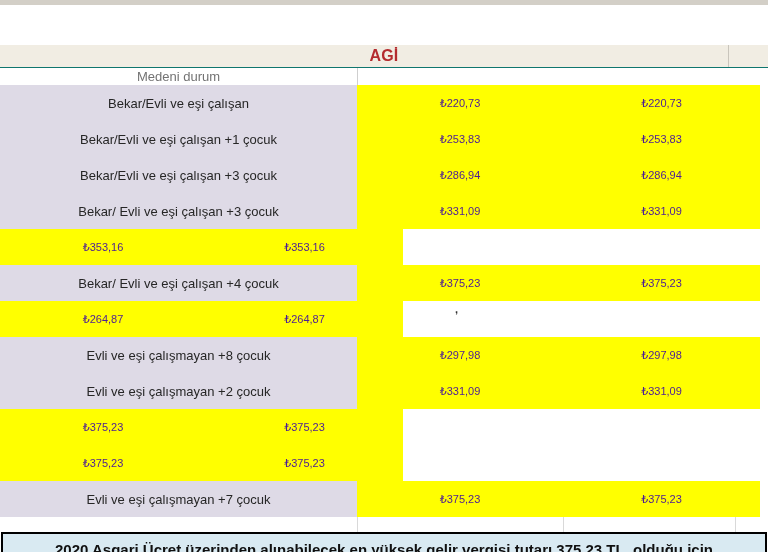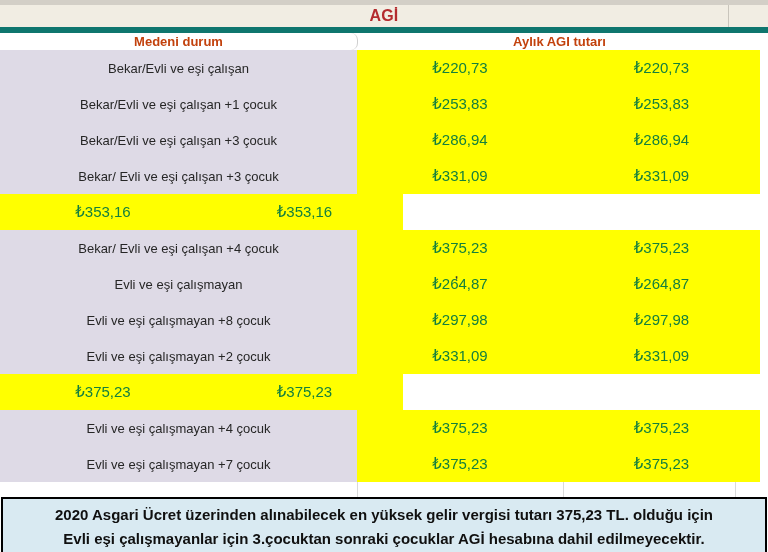--- a/index.html
+++ b/index.html
@@ -7,48 +7,49 @@
     width: 768px; height: 552px;
     background: #ffffff;
     font-family: "Liberation Sans", "DejaVu Sans", sans-serif;
     color: #1f1f1f;
     overflow: hidden;
     position: relative;
   }
   .top-strip { height: 5px; background: #d3cfc7; }
   .title-row {
     height: 22px; background: #f1ede3;
-    border-bottom: 6px solid #0f766e;
+    border-bottom: 1px solid #0f766e;
     display: flex; align-items: center; justify-content: center;
     position: relative;
+    margin-top: 40px;
   }
   .title-row .title-text {
     color: #b42b2e; font-weight: bold; font-size: 16px; letter-spacing: 0.2px;
   }
   .title-vline {
     position: absolute; top: 0; bottom: 0; left: 728px; width: 1px; background: #c9c5bc;
   }
   .header-row { height: 17px; display: flex; background: #ffffff; }
   .header-cell {
     display: flex; align-items: center; justify-content: center;
-    font-weight: bold; font-size: 13px; color: #c2410c; border-radius: 7px;
+    font-weight: normal; font-size: 13px; color: #737373;
   }
   .header-cell.left { width: 357px; border-right: 1px solid #cfcfcf; }
   .header-cell.right { width: 403px; }
   .data-area { position: relative; height: 432px; }
   .data-row { display: flex; height: 36px; }
   .label-cell {
     width: 357px; background: #dedae6;
     display: flex; align-items: center; justify-content: center;
     font-size: 13px; color: #262626;
   }
   .value-wrap { width: 403px; background: #ffff00; display: flex; }
   .value-cell {
     display: flex; align-items: center; justify-content: center;
-    font-size: 15px; color: #15803d;
+    font-size: 11px; color: #4c1d95;
   }
   .value-cell.v1 { width: 206px; }
   .value-cell.v2 { width: 197px; }
   .stray-mark {
     position: absolute; left: 455px; top: 218px;
     font-size: 11px; color: #333; font-weight: bold;
   }
   .bottom-strip { height: 15px; background: #ffffff; position: relative; }
   .bottom-strip .vline {
     position: absolute; top: 0; bottom: 0; width: 1px; background: #d9d9d9;
@@ -69,21 +70,20 @@
 
 <div class="top-strip"></div>
 
 <div class="title-row">
   <span class="title-text">AGİ</span>
   <span class="title-vline"></span>
 </div>
 
 <div class="header-row">
   <div class="header-cell left">Medeni durum</div>
-  <div class="header-cell right">Aylık AGI tutarı</div>
 </div>
 
 <div class="data-area" id="data-area">
   <span class="stray-mark">,</span>
 
   <div class="data-row">
     <div class="label-cell">Bekar/Evli ve eşi çalışan</div>
     <div class="value-wrap">
       <div class="value-cell v1">₺220,73</div>
       <div class="value-cell v2">₺220,73</div>
@@ -123,21 +123,20 @@
 
   <div class="data-row">
     <div class="label-cell">Bekar/ Evli ve eşi çalışan +4 çocuk</div>
     <div class="value-wrap">
       <div class="value-cell v1">₺375,23</div>
       <div class="value-cell v2">₺375,23</div>
     </div>
   </div>
 
   <div class="data-row">
-    <div class="label-cell">Evli ve eşi çalışmayan</div>
     <div class="value-wrap">
       <div class="value-cell v1">₺264,87</div>
       <div class="value-cell v2">₺264,87</div>
     </div>
   </div>
 
   <div class="data-row">
     <div class="label-cell">Evli ve eşi çalışmayan +8 çocuk</div>
     <div class="value-wrap">
       <div class="value-cell v1">₺297,98</div>
@@ -154,21 +153,20 @@
   </div>
 
   <div class="data-row">
     <div class="value-wrap">
       <div class="value-cell v1">₺375,23</div>
       <div class="value-cell v2">₺375,23</div>
     </div>
   </div>
 
   <div class="data-row">
-    <div class="label-cell">Evli ve eşi çalışmayan +4 çocuk</div>
     <div class="value-wrap">
       <div class="value-cell v1">₺375,23</div>
       <div class="value-cell v2">₺375,23</div>
     </div>
   </div>
 
   <div class="data-row">
     <div class="label-cell">Evli ve eşi çalışmayan +7 çocuk</div>
     <div class="value-wrap">
       <div class="value-cell v1">₺375,23</div>

